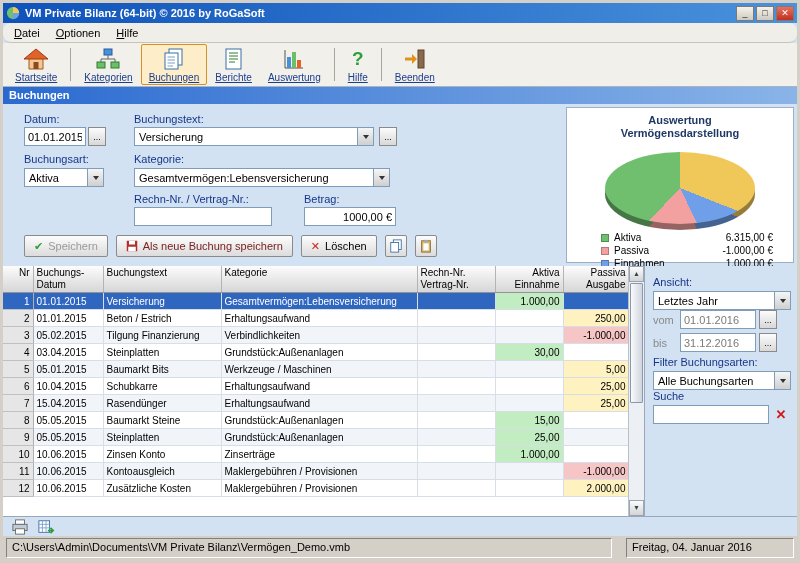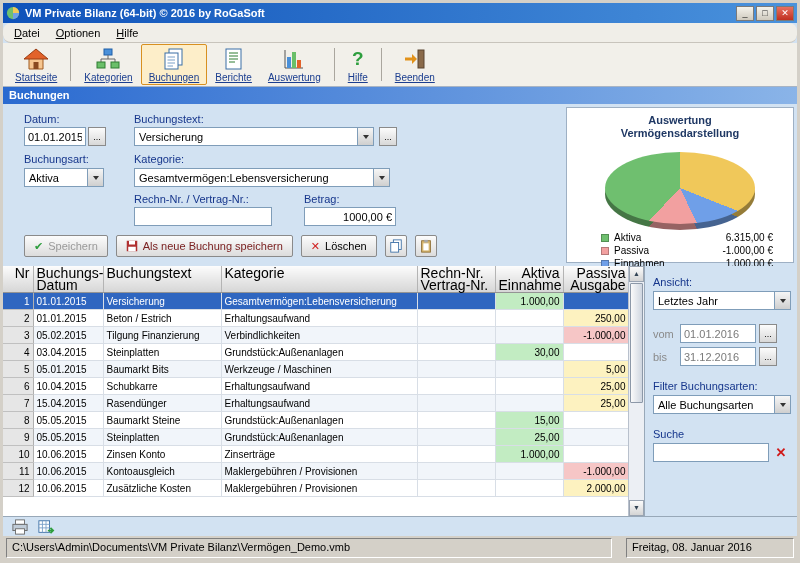--- a/index.html
+++ b/index.html
@@ -58,21 +58,21 @@
   .legend { margin-top:2px; }
   .legend-row { display:flex; align-items:center; gap:5px; font-size:10px; height:13px; padding:0 10px 0 24px; }
   .swatch { width:8px; height:8px; flex:0 0 auto; border:1px solid rgba(0,0,0,.25); }
   .l-label { flex:1; }
   .l-value { text-align:right; }
 
   
   .main { flex:1; display:flex; overflow:hidden; }
   .table-wrap { width:642px; background:#fff; border-right:1px solid #98a8b8; position:relative; overflow:hidden; flex:0 0 auto; }
   table { border-collapse:collapse; table-layout:fixed; width:626px; }
-  th { background:linear-gradient(#fcfcfc,#d6d6d6); border-right:1px solid #b4b4b4; border-bottom:1px solid #949494; font-weight:normal; font-size:14px; padding:1px 3px; white-space:pre-line; text-align:left; vertical-align:top; line-height:12px; height:26px; }
+  th { background:linear-gradient(#fcfcfc,#d6d6d6); border-right:1px solid #b4b4b4; border-bottom:1px solid #949494; font-weight:normal; font-size:10px; padding:1px 3px; white-space:pre-line; text-align:left; vertical-align:top; line-height:12px; height:26px; }
   th.right { text-align:right; }
   td { height:17px; padding:0 3px; border-right:1px solid #d8dee6; border-bottom:1px solid #d8dee6; font-size:10px; white-space:nowrap; overflow:hidden; }
   tbody tr:nth-child(odd):not(.sel) { background:#f1f5fa; }
   td.nr { background:#e6e6e6; border-right:1px solid #b0b0b0; border-bottom:1px solid #c0c0c0; text-align:right; }
   td.num { text-align:right; }
   td.pos { background:#c2ecc2; }
   td.exp { background:#fdf2c0; }
   td.neg { background:#f6c6c6; }
   tr.sel td { background:#2f66c0; color:#fff; }
   tr.sel td.pos { background:#c2ecc2; color:#000; }
@@ -83,21 +83,21 @@
   .sc-btn.down { position:absolute; bottom:0; left:0; right:0; }
   .sc-thumb { position:absolute; top:17px; left:1px; right:1px; height:120px; background:linear-gradient(to right,#fafafa,#cfd6e0); border:1px solid #8c98a8; border-radius:1px; }
 
   
   .sidebar { flex:1; background:#d2e2f2; padding:10px 6px 0 8px; }
   .sb-label { color:#16368c; margin-bottom:3px; }
   .sb-sub { color:#8a8a8a; width:24px; display:inline-block; }
   .sb-row { display:flex; align-items:center; gap:3px; margin-bottom:4px; }
   .w-full { width:138px; }
   .sb-date { width:76px; color:#7a7a7a; }
-  .gap-lg { margin-top:14px; }
+  .gap-lg { }
   .x-btn { width:18px; height:18px; border:none; background:transparent; color:#d01818; font-weight:bold; font-size:13px; line-height:16px; }
 
   
   .icon-strip { height:20px; background:#d2e2f2; border-top:1px solid #98a8b8; display:flex; align-items:center; gap:4px; padding:0 6px; flex:0 0 auto; }
   .strip-btn { width:22px; height:18px; background:transparent; border:1px solid transparent; display:flex; align-items:center; justify-content:center; }
   .statusbar { height:24px; background:#d4d0c8; display:flex; gap:14px; padding:2px 3px; flex:0 0 auto; }
   .status-panel { border:1px solid; border-color:#808080 #fff #fff #808080; padding:2px 5px; white-space:nowrap; overflow:hidden; font-size:11px; }
   .status-panel.left { flex:1; }
   .status-panel.right { width:168px; }
 </style>
@@ -485,16 +485,16 @@
       <svg width="18" height="16" viewBox="0 0 20 18">
         <rect x="2" y="2" width="12" height="13" fill="#fff" stroke="#3a6ea5"></rect>
         <path d="M2 6 H14 M2 10 H14 M6 2 V15 M10 2 V15" stroke="#7aa0c8"></path>
         <path d="M12 13 H18 M15 10 L18 13 L15 16" stroke="#2e9e3e" stroke-width="2" fill="none"></path>
       </svg>
     </button>
   </div>
 
   <div class="statusbar">
     <div class="status-panel left">C:\Users\Admin\Documents\VM Private Bilanz\Vermögen_Demo.vmb</div>
-    <div class="status-panel right">Freitag, 08. Januar 2016</div>
+    <div class="status-panel right">Freitag, 04. Januar 2016</div>
   </div>
 
 </div>
 
 </body></html>

